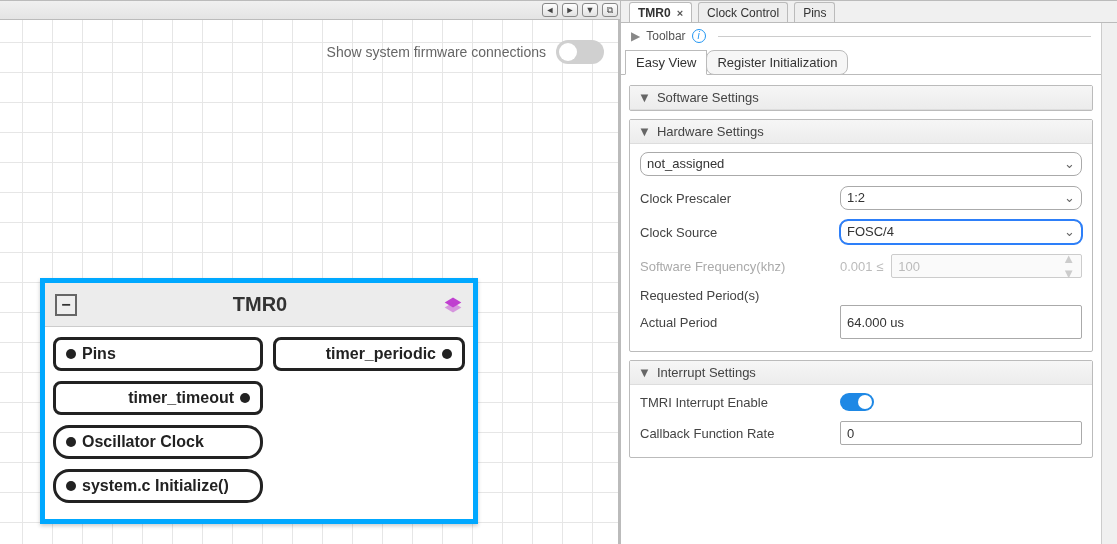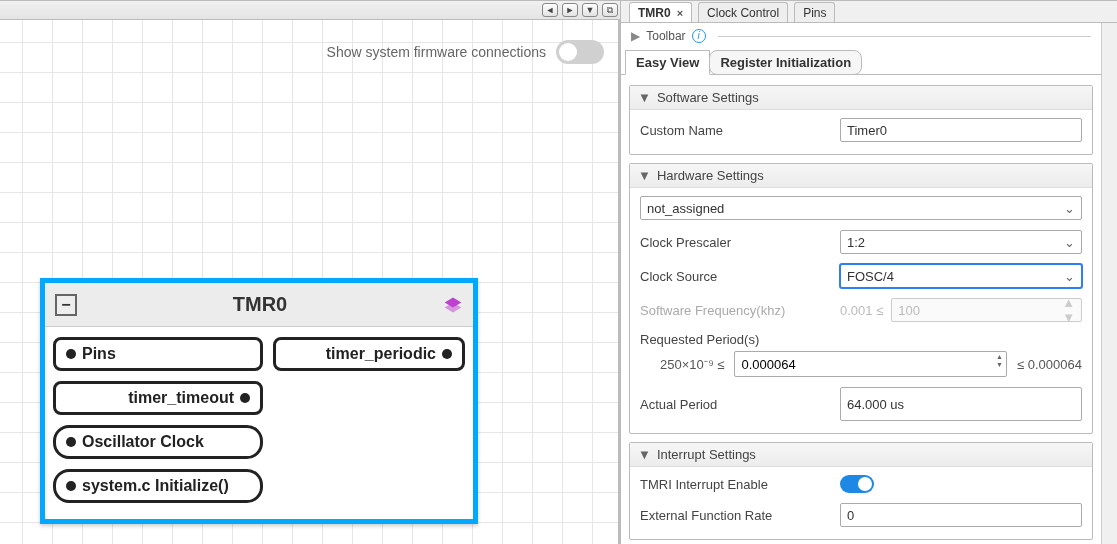--- a/index.html
+++ b/index.html
@@ -240,21 +240,20 @@
     border-bottom: 1px solid #bbb;
   }
   .view-tab {
     padding: 4px 10px;
     border: 1px solid #bbb;
     position: relative;
     top: 1px;
     background: #f6f6f6;
     font-size: 13px;
     cursor: pointer;
-    font-weight: bold;
   }
   .view-tab.active {
     background: #fff;
     border-bottom: 1px solid #fff;
   }
   .view-tab + .view-tab { margin-left: -1px; border-radius: 8px; }
 
   .props-scroll {
     flex: 1;
     overflow-y: auto;
@@ -304,23 +303,24 @@
     border: 1px solid #aaa;
     border-radius: 2px;
     padding: 4px 6px;
     font-size: 13px;
     background: #fff;
     color: #333;
     height: 24px;
   }
   .select {
     display: flex;
-    align-items: center;
+    align-items: flex-end;
     justify-content: space-between;
     cursor: pointer;
+    border-radius: 8px;
   }
   .select .chev { color: #666; }
   .select.focus {
     outline: 2px solid #2d7ff9;
     outline-offset: -1px;
   }
   .spinner { position: relative; }
   .spinner .spins {
     position: absolute;
     right: 4px; top: 2px;
@@ -478,28 +478,20 @@
           <div class="view-tab">Register Initialization</div>
         </div>
 
         <div class="props-scroll">
 
           <div class="section">
             <div class="section-header">
               <span class="tri">▼</span>
               <span>Software Settings</span>
             </div>
-            <div class="section-body">
-              <div class="prop-row">
-                <div class="prop-label">Custom Name</div>
-                <div class="prop-field">
-                  <input type="text" class="field" value="Timer0" style="">
-                </div>
-              </div>
-            </div>
           </div>
 
           <div class="section">
             <div class="section-header">
               <span class="tri">▼</span>
               <span>Hardware Settings</span>
             </div>
             <div class="section-body">
 
               <div class="prop-row">
@@ -534,28 +526,20 @@
               <div class="prop-row ext-freq-row">
                 <div class="prop-label disabled">Software Frequency(khz)</div>
                 <div style="color:#bbb; margin-right:8px; font-size:13px;">0.001 ≤</div>
                 <div class="ext-freq-box">
                   <span>100</span>
                   <span class="spins" style="color:#ccc;">▲<br>▼</span>
                 </div>
               </div>
 
               <div style="font-size:13px; color:#444; margin-bottom:2px;">Requested Period(s)</div>
-              <div class="req-period">
-                <span class="limit">250×10⁻⁹ ≤</span>
-                <div class="spinner-wrap spinner">
-                  <input type="text" value="0.000064" style="">
-                  <span class="spins">▲<br>▼</span>
-                </div>
-                <span class="limit">≤ 0.000064</span>
-              </div>
 
               <div class="prop-row">
                 <div class="prop-label">Actual Period</div>
                 <div class="readonly-val">64.000 us</div>
               </div>
 
             </div>
           </div>
 
           <div class="section">
@@ -564,21 +548,21 @@
               <span>Interrupt Settings</span>
             </div>
             <div class="section-body">
               <div class="prop-row">
                 <div class="prop-label">TMRI Interrupt Enable</div>
                 <div class="prop-field">
                   <div class="switch-sm on"></div>
                 </div>
               </div>
               <div class="prop-row">
-                <div class="prop-label">External Function Rate</div>
+                <div class="prop-label">Callback Function Rate</div>
                 <div class="prop-field">
                   <input type="text" class="field" value="0" style="">
                 </div>
               </div>
             </div>
           </div>
 
         </div>
       </div>
       <div class="scrollbar-right"></div>

